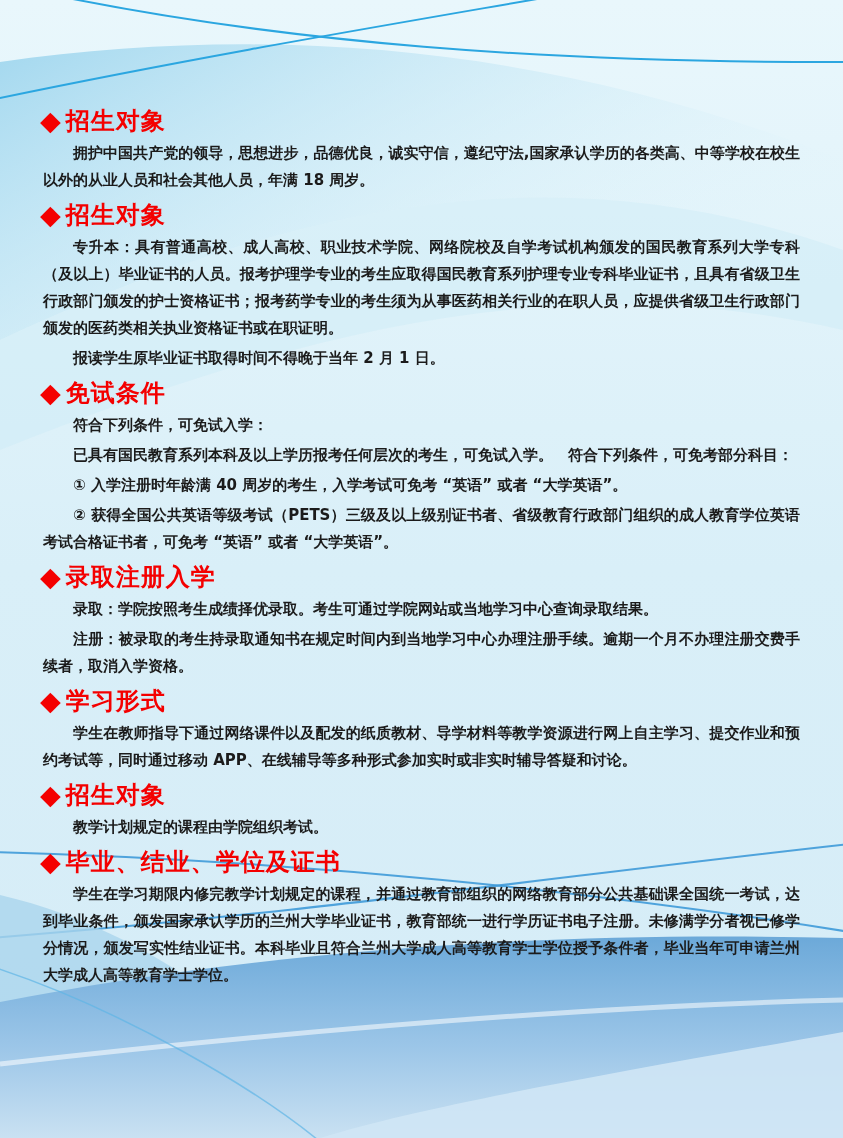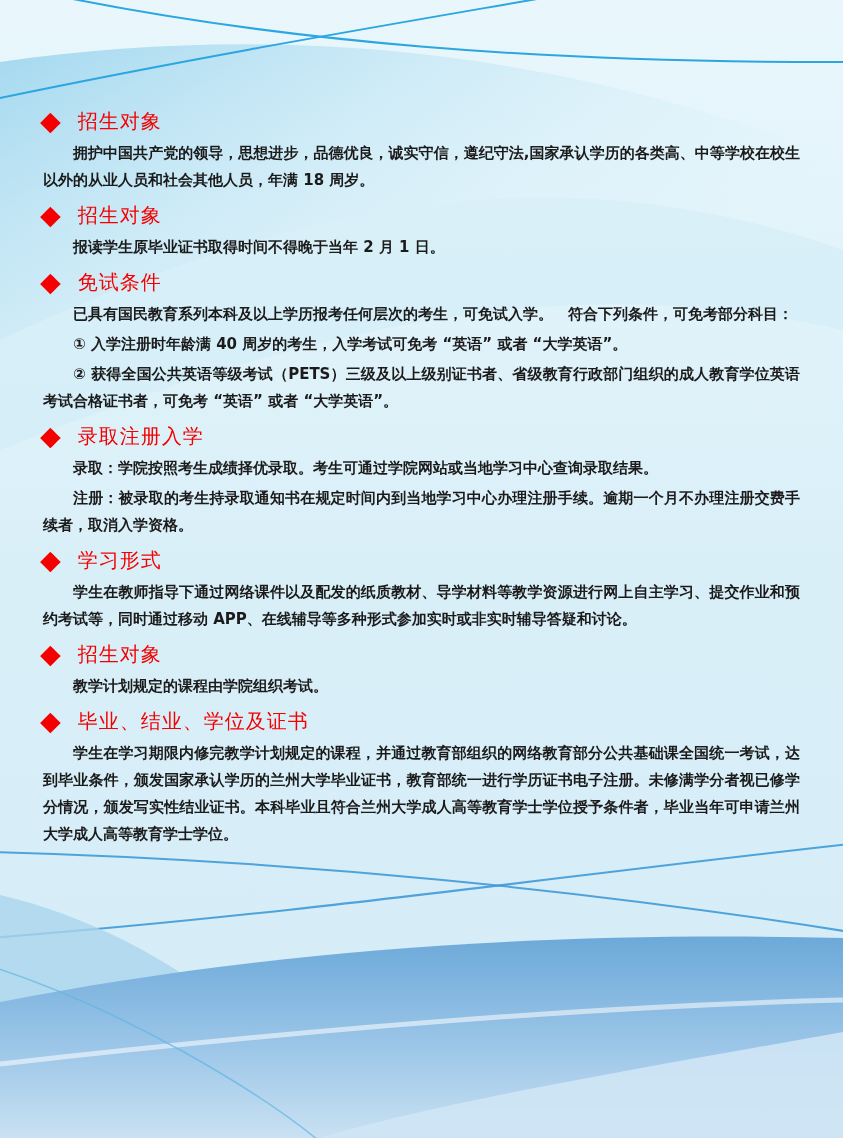--- a/index.html
+++ b/index.html
@@ -22,23 +22,23 @@
     margin:8px 0 5px 0;
     height:27px;
   }
   .diamond{
     font-size:27px;line-height:27px;
     color:#f40000;
     margin-right:5px;
     transform:translateY(-1px);
   }
   .section-title{
-    margin:12px;
-    font-size:20px;line-height:27px;
-    font-weight:normal;
+    margin:0;
+    font-size:24px;line-height:27px;
+    font-weight:bold;
     color:#f40000;
     letter-spacing:1px;
   }
   .para{
     margin:3px;
     font-size:15px;
     line-height:27px;
     font-weight:bold;
     text-indent:2em;
     text-align:justify;
@@ -98,28 +98,30 @@
           <h2 class="section-title">招生对象</h2>
         </div>
       <p class="para">拥护中国共产党的领导，思想进步，品德优良，诚实守信，遵纪守法,国家承认学历的各类高、中等学校在校生以外的从业人员和社会其他人员，年满 18 周岁。</p>
         </section>
 
       <section class="section">
         <div class="section-header">
           <span class="diamond">◆</span>
           <h2 class="section-title">招生对象</h2>
         </div>
+          <p class="para">专升本：具有普通高校、成人高校、职业技术学院、网络院校及自学考试机构颁发的国民教育系列大学专科（及以上）毕业证书的人员。报考护理学专业的考生应取得国民教育系列护理专业专科毕业证书，且具有省级卫生行政部门颁发的护士资格证书；报考药学专业的考生须为从事医药相关行业的在职人员，应提供省级卫生行政部门颁发的医药类相关执业资格证书或在职证明。</p>
           <p class="para">报读学生原毕业证书取得时间不得晚于当年 2 月 1 日。</p>
         </section>
 
       <section class="section">
         <div class="section-header">
           <span class="diamond">◆</span>
           <h2 class="section-title">免试条件</h2>
         </div>
+      <p class="para">符合下列条件，可免试入学：</p>
           <p class="para">已具有国民教育系列本科及以上学历报考任何层次的考生，可免试入学。　符合下列条件，可免考部分科目：</p>
           <p class="para">① 入学注册时年龄满 40 周岁的考生，入学考试可免考 “英语” 或者 “大学英语”。</p>
           <p class="para">② 获得全国公共英语等级考试（PETS）三级及以上级别证书者、省级教育行政部门组织的成人教育学位英语考试合格证书者，可免考 “英语” 或者 “大学英语”。</p>
         </section>
 
       <section class="section">
         <div class="section-header">
           <span class="diamond">◆</span>
           <h2 class="section-title">录取注册入学</h2>
         </div>

